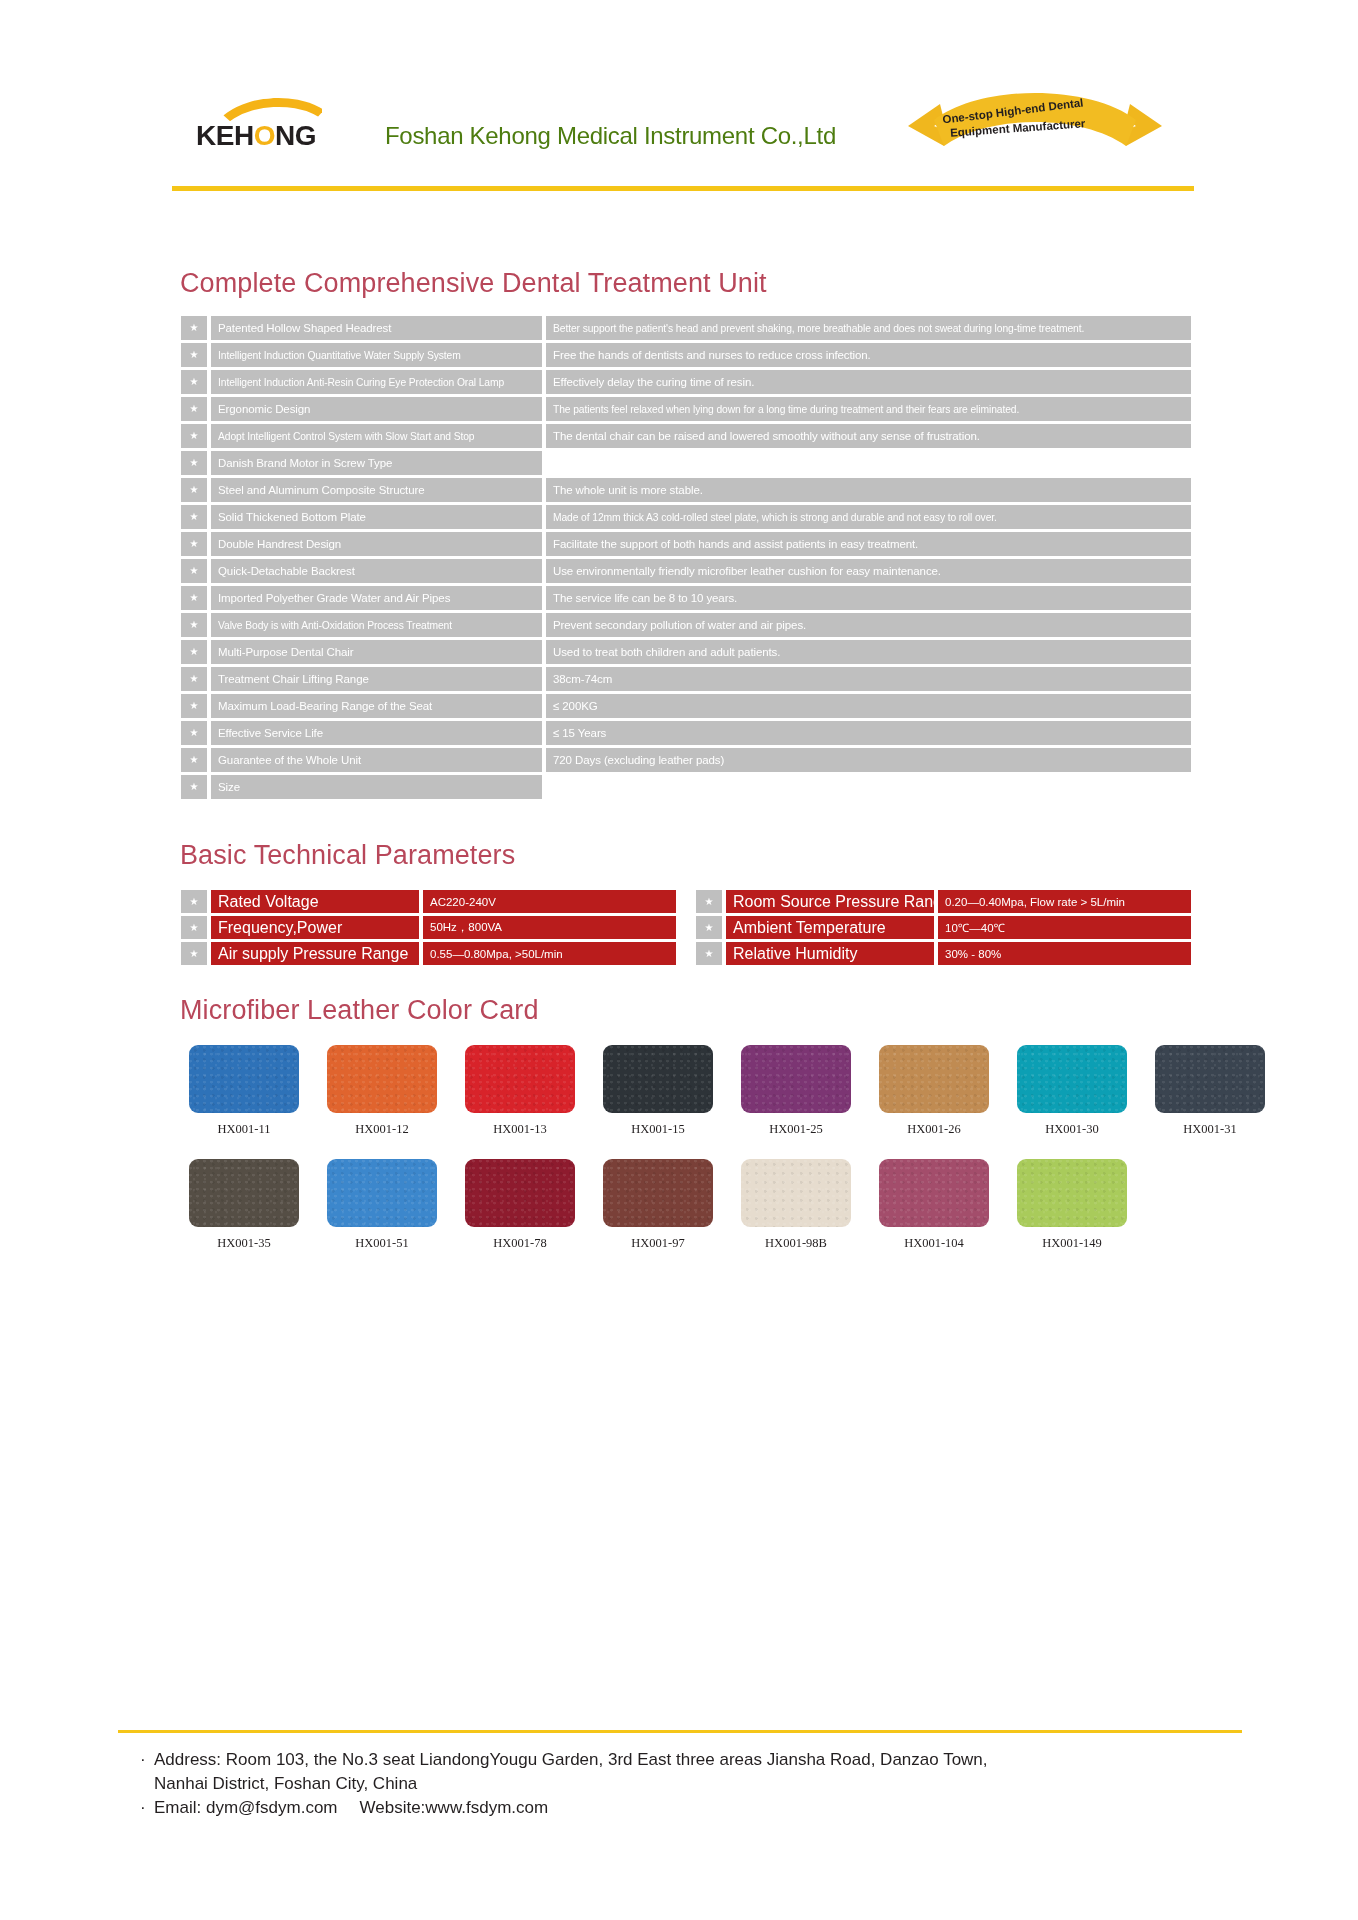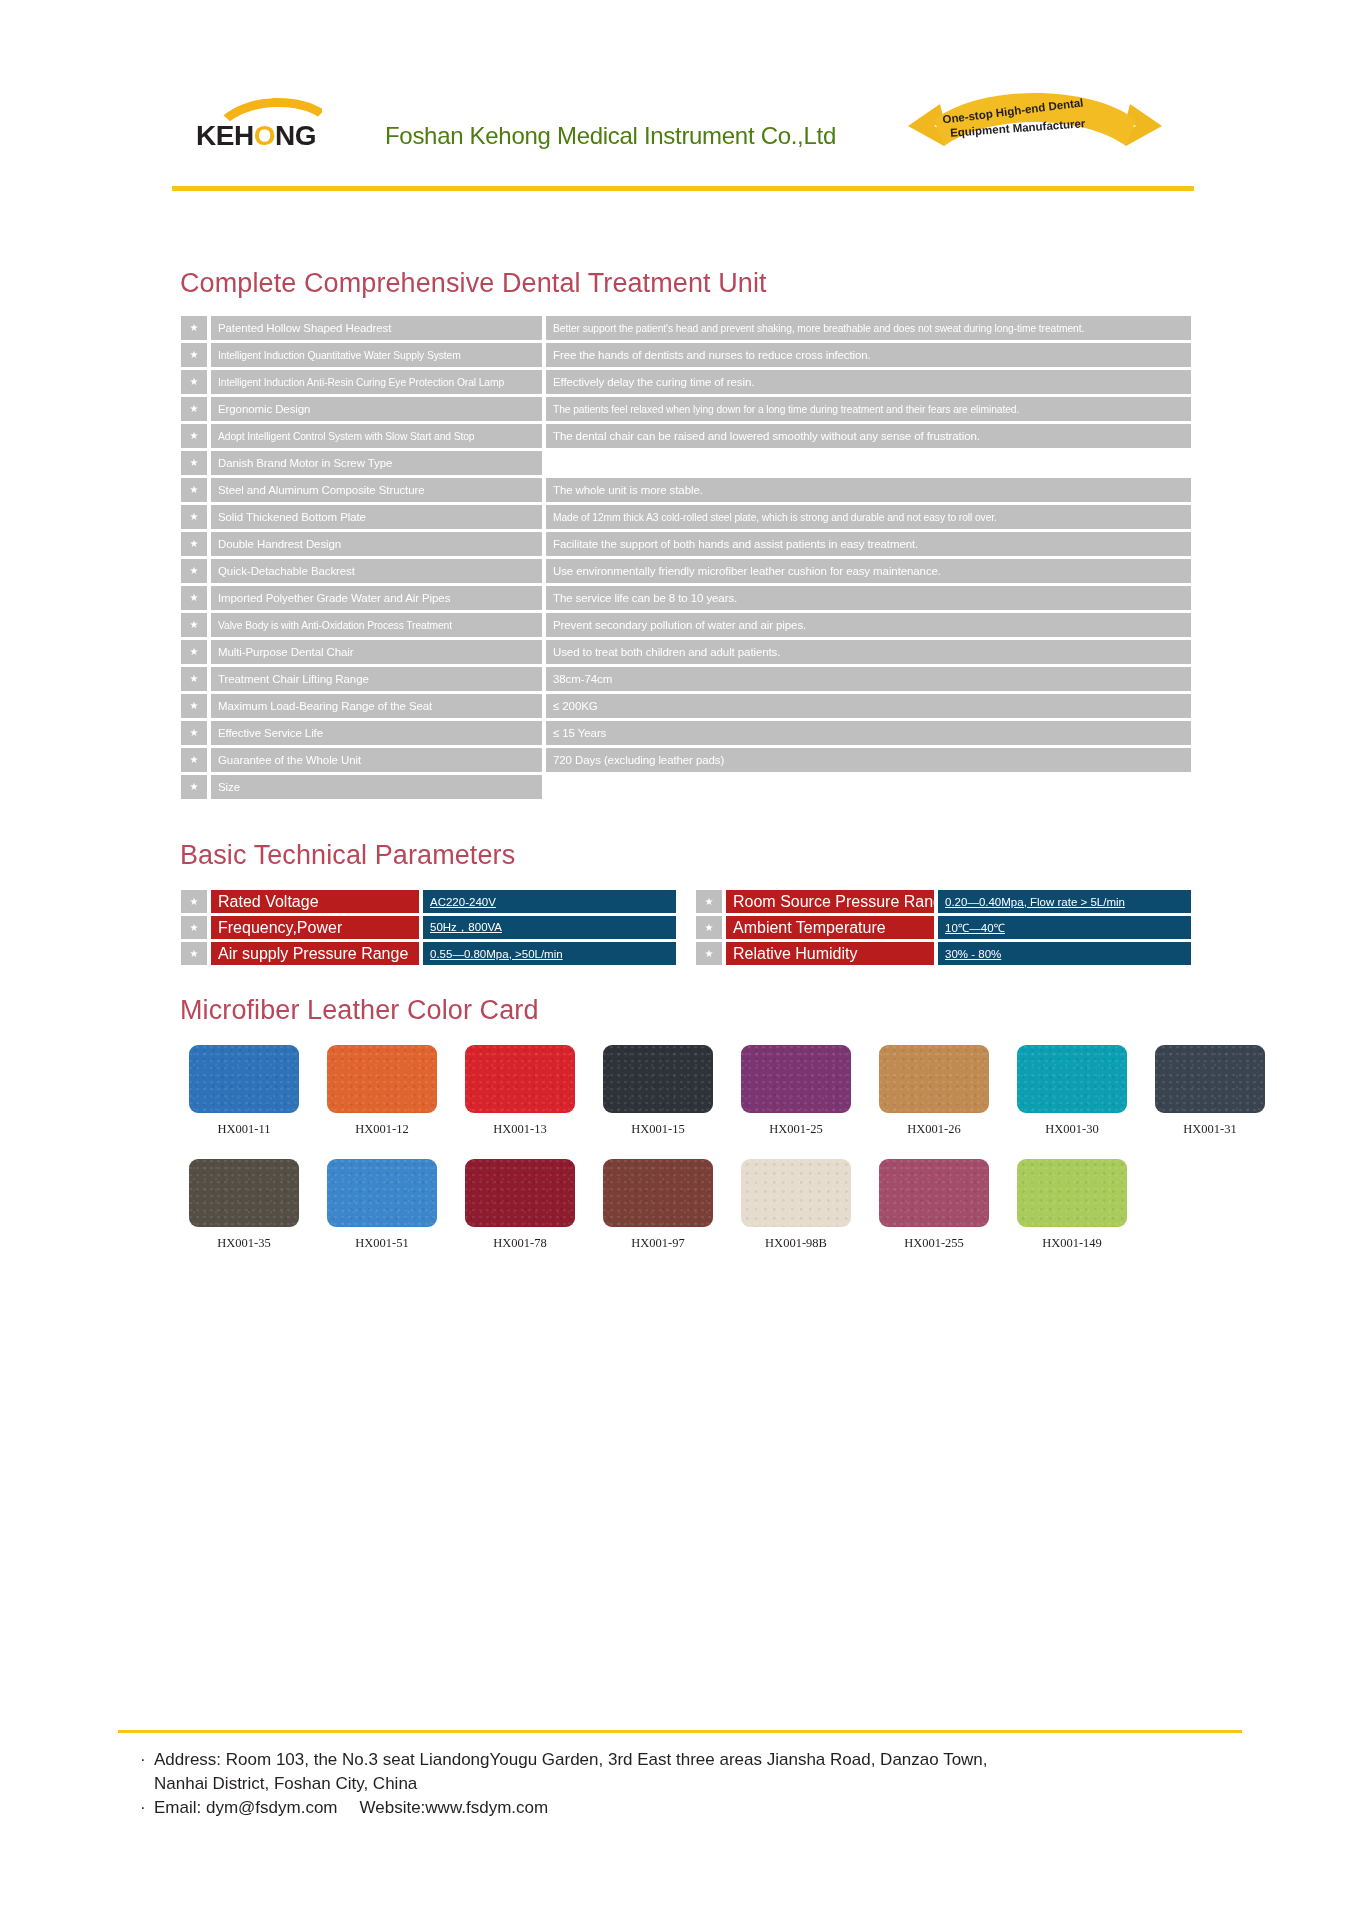--- a/index.html
+++ b/index.html
@@ -132,23 +132,23 @@
     width:26px; flex:0 0 26px; background:#BFBFBF;
     display:flex; align-items:center; justify-content:center;
     color:#ffffff; font-size:10px;
   }
   .p-label {
     flex:0 0 208px; width:208px; background:#b91c1c; margin-left:4px;
     color:#ffffff; font-size:16px; display:flex; align-items:center;
     padding-left:7px; white-space:nowrap; overflow:hidden;
   }
   .p-value {
-    flex:1 1 auto; background:#0c4a6e; margin-left:4px;
+    flex:1 1 auto; background:#b91c1c; margin-left:4px;
     color:#ffffff; font-size:11.5px; display:flex; align-items:center;
-    padding-left:7px; white-space:nowrap; overflow:hidden;text-decoration:underline;
+    padding-left:7px; white-space:nowrap; overflow:hidden;
   }
 
   
   .colors {
     position:absolute; left:181px; top:1045px; width:1010px;
   }
   .color-row {
     display:flex; gap:12px; margin-bottom:22px;
   }
   .swatch-wrap {
@@ -399,21 +399,21 @@
       <div class="swatch-wrap">
         <div class="swatch" style="background: rgb(122, 64, 56);"></div>
         <div class="swatch-label">HX001-97</div>
       </div>
       <div class="swatch-wrap">
         <div class="swatch" style="background: rgb(230, 220, 206);"></div>
         <div class="swatch-label">HX001-98B</div>
       </div>
       <div class="swatch-wrap">
         <div class="swatch" style="background: rgb(163, 77, 107);"></div>
-        <div class="swatch-label">HX001-255</div>
+        <div class="swatch-label">HX001-104</div>
       </div>
       <div class="swatch-wrap">
         <div class="swatch" style="background: rgb(169, 203, 91);"></div>
         <div class="swatch-label">HX001-149</div>
       </div>
     </div>
 </div>
 
 <div class="footer-rule"></div>
 <div class="footer">

